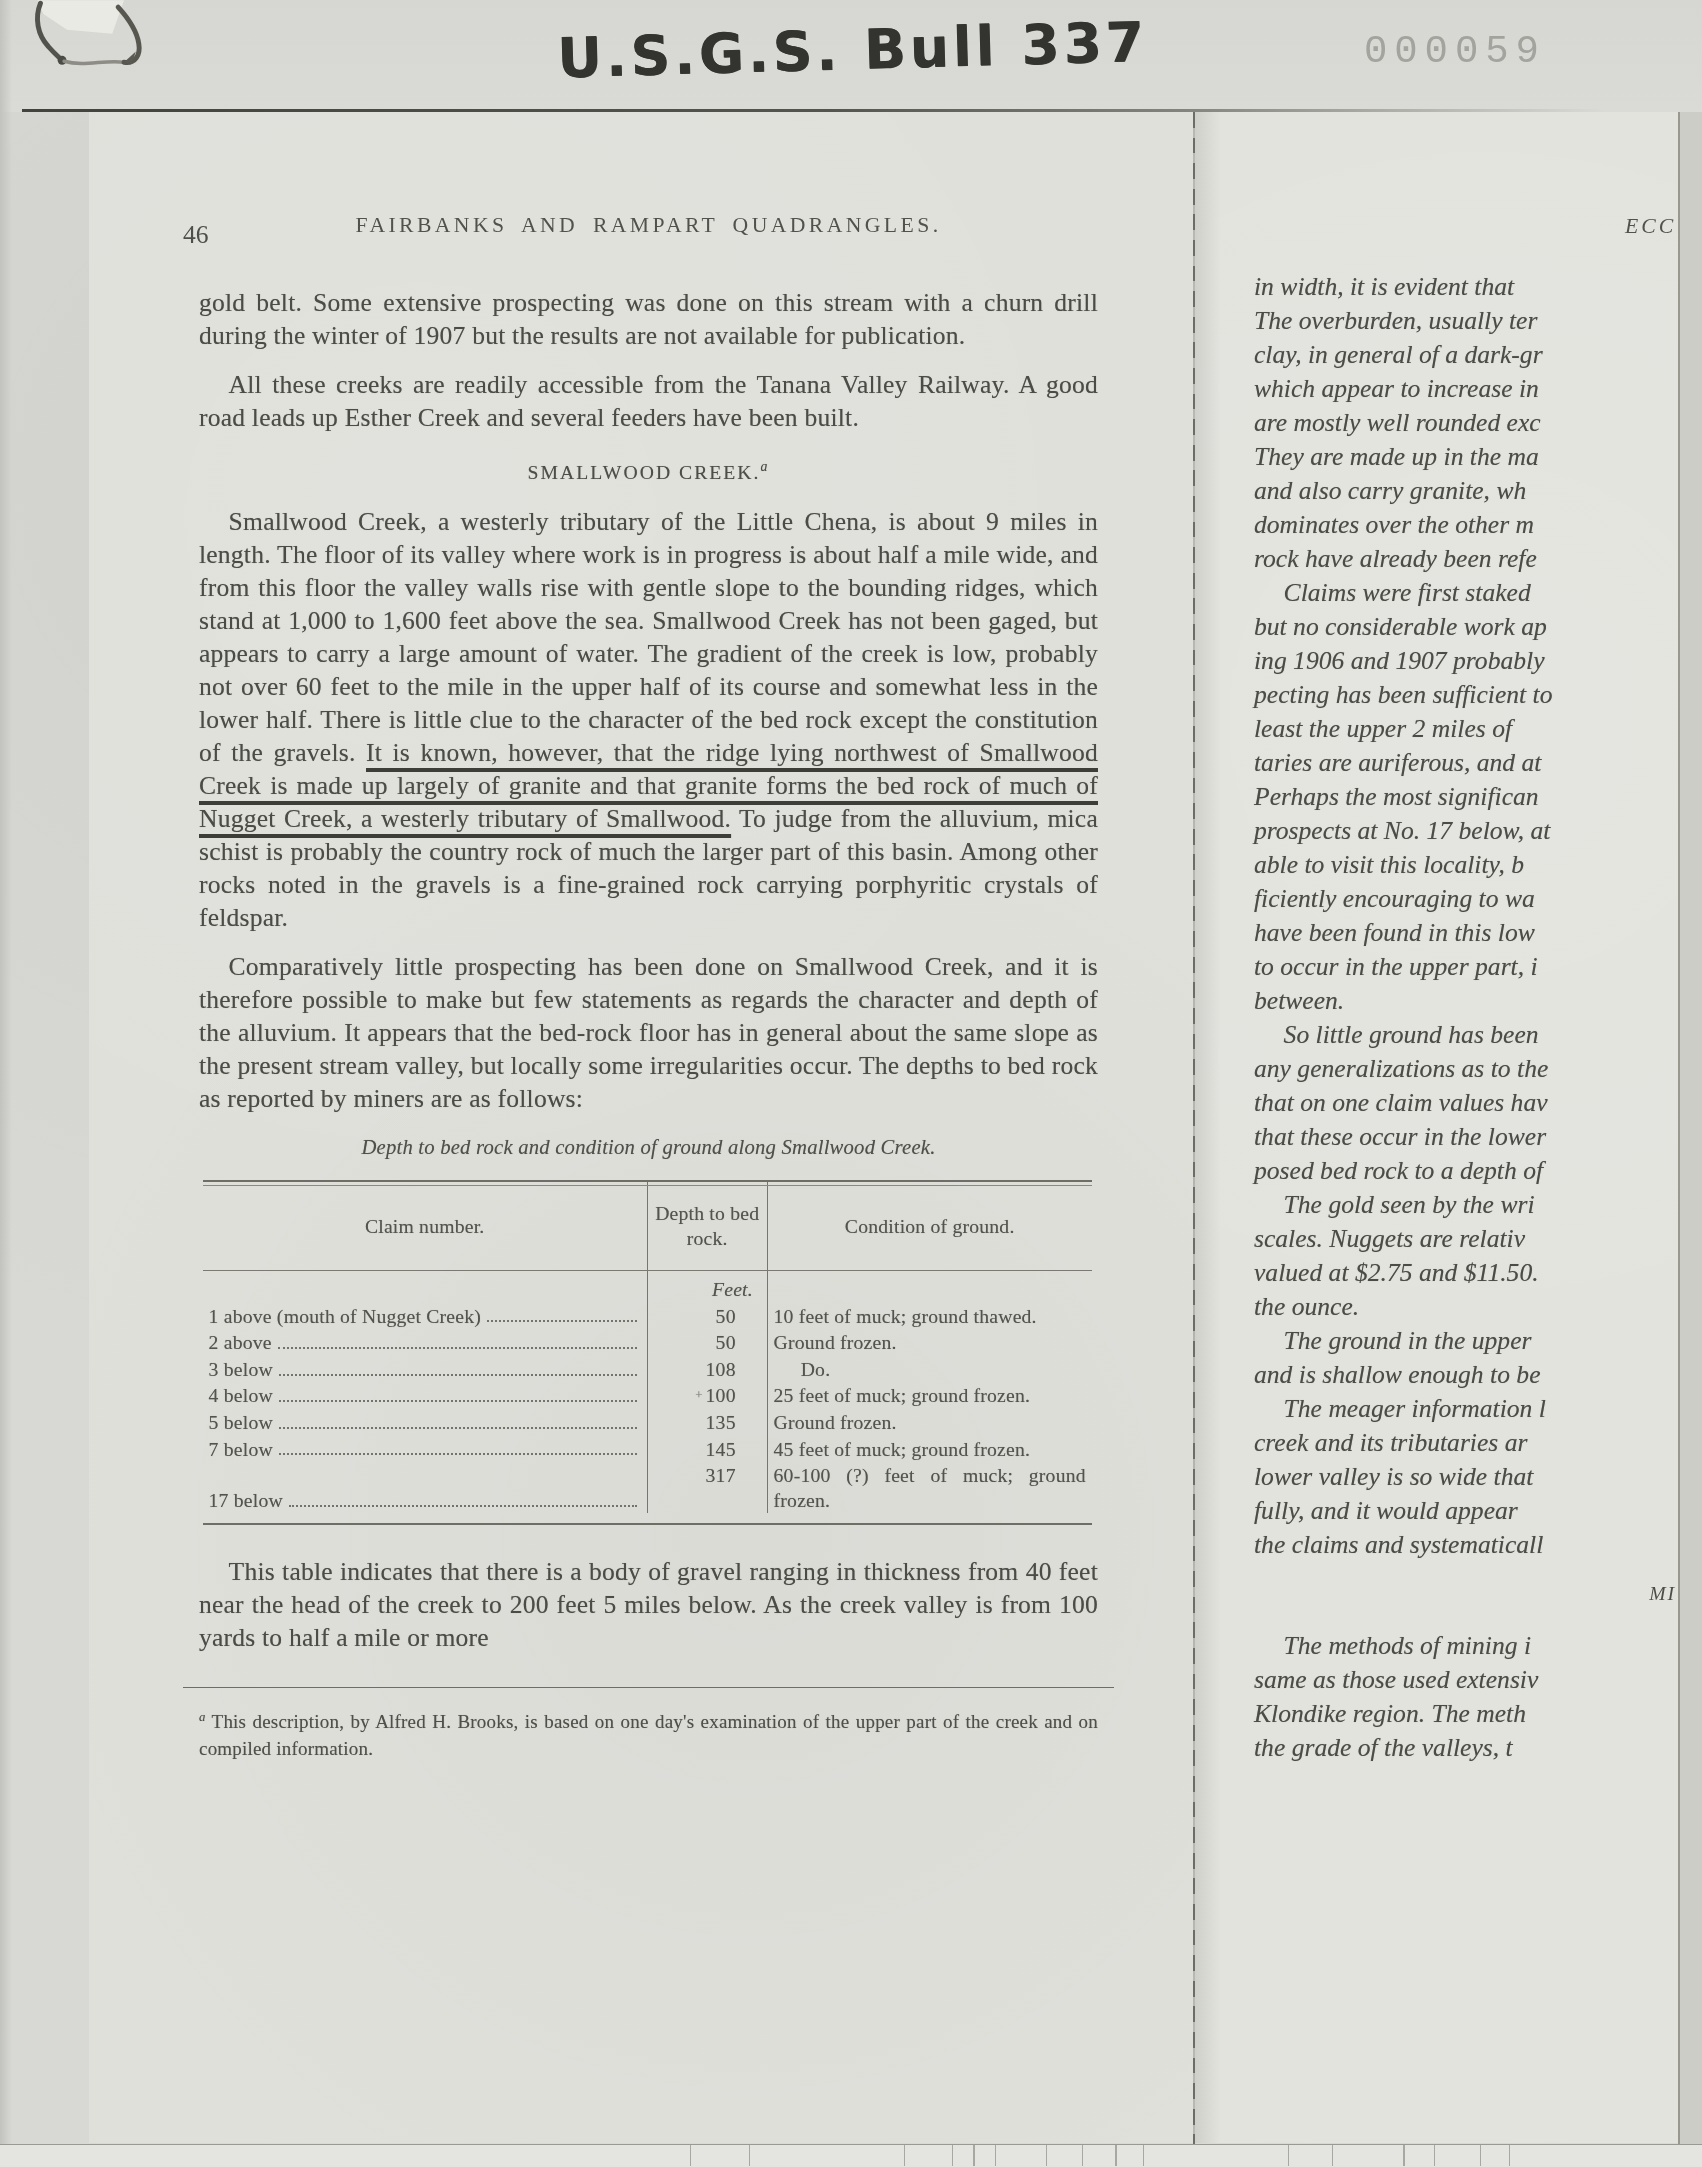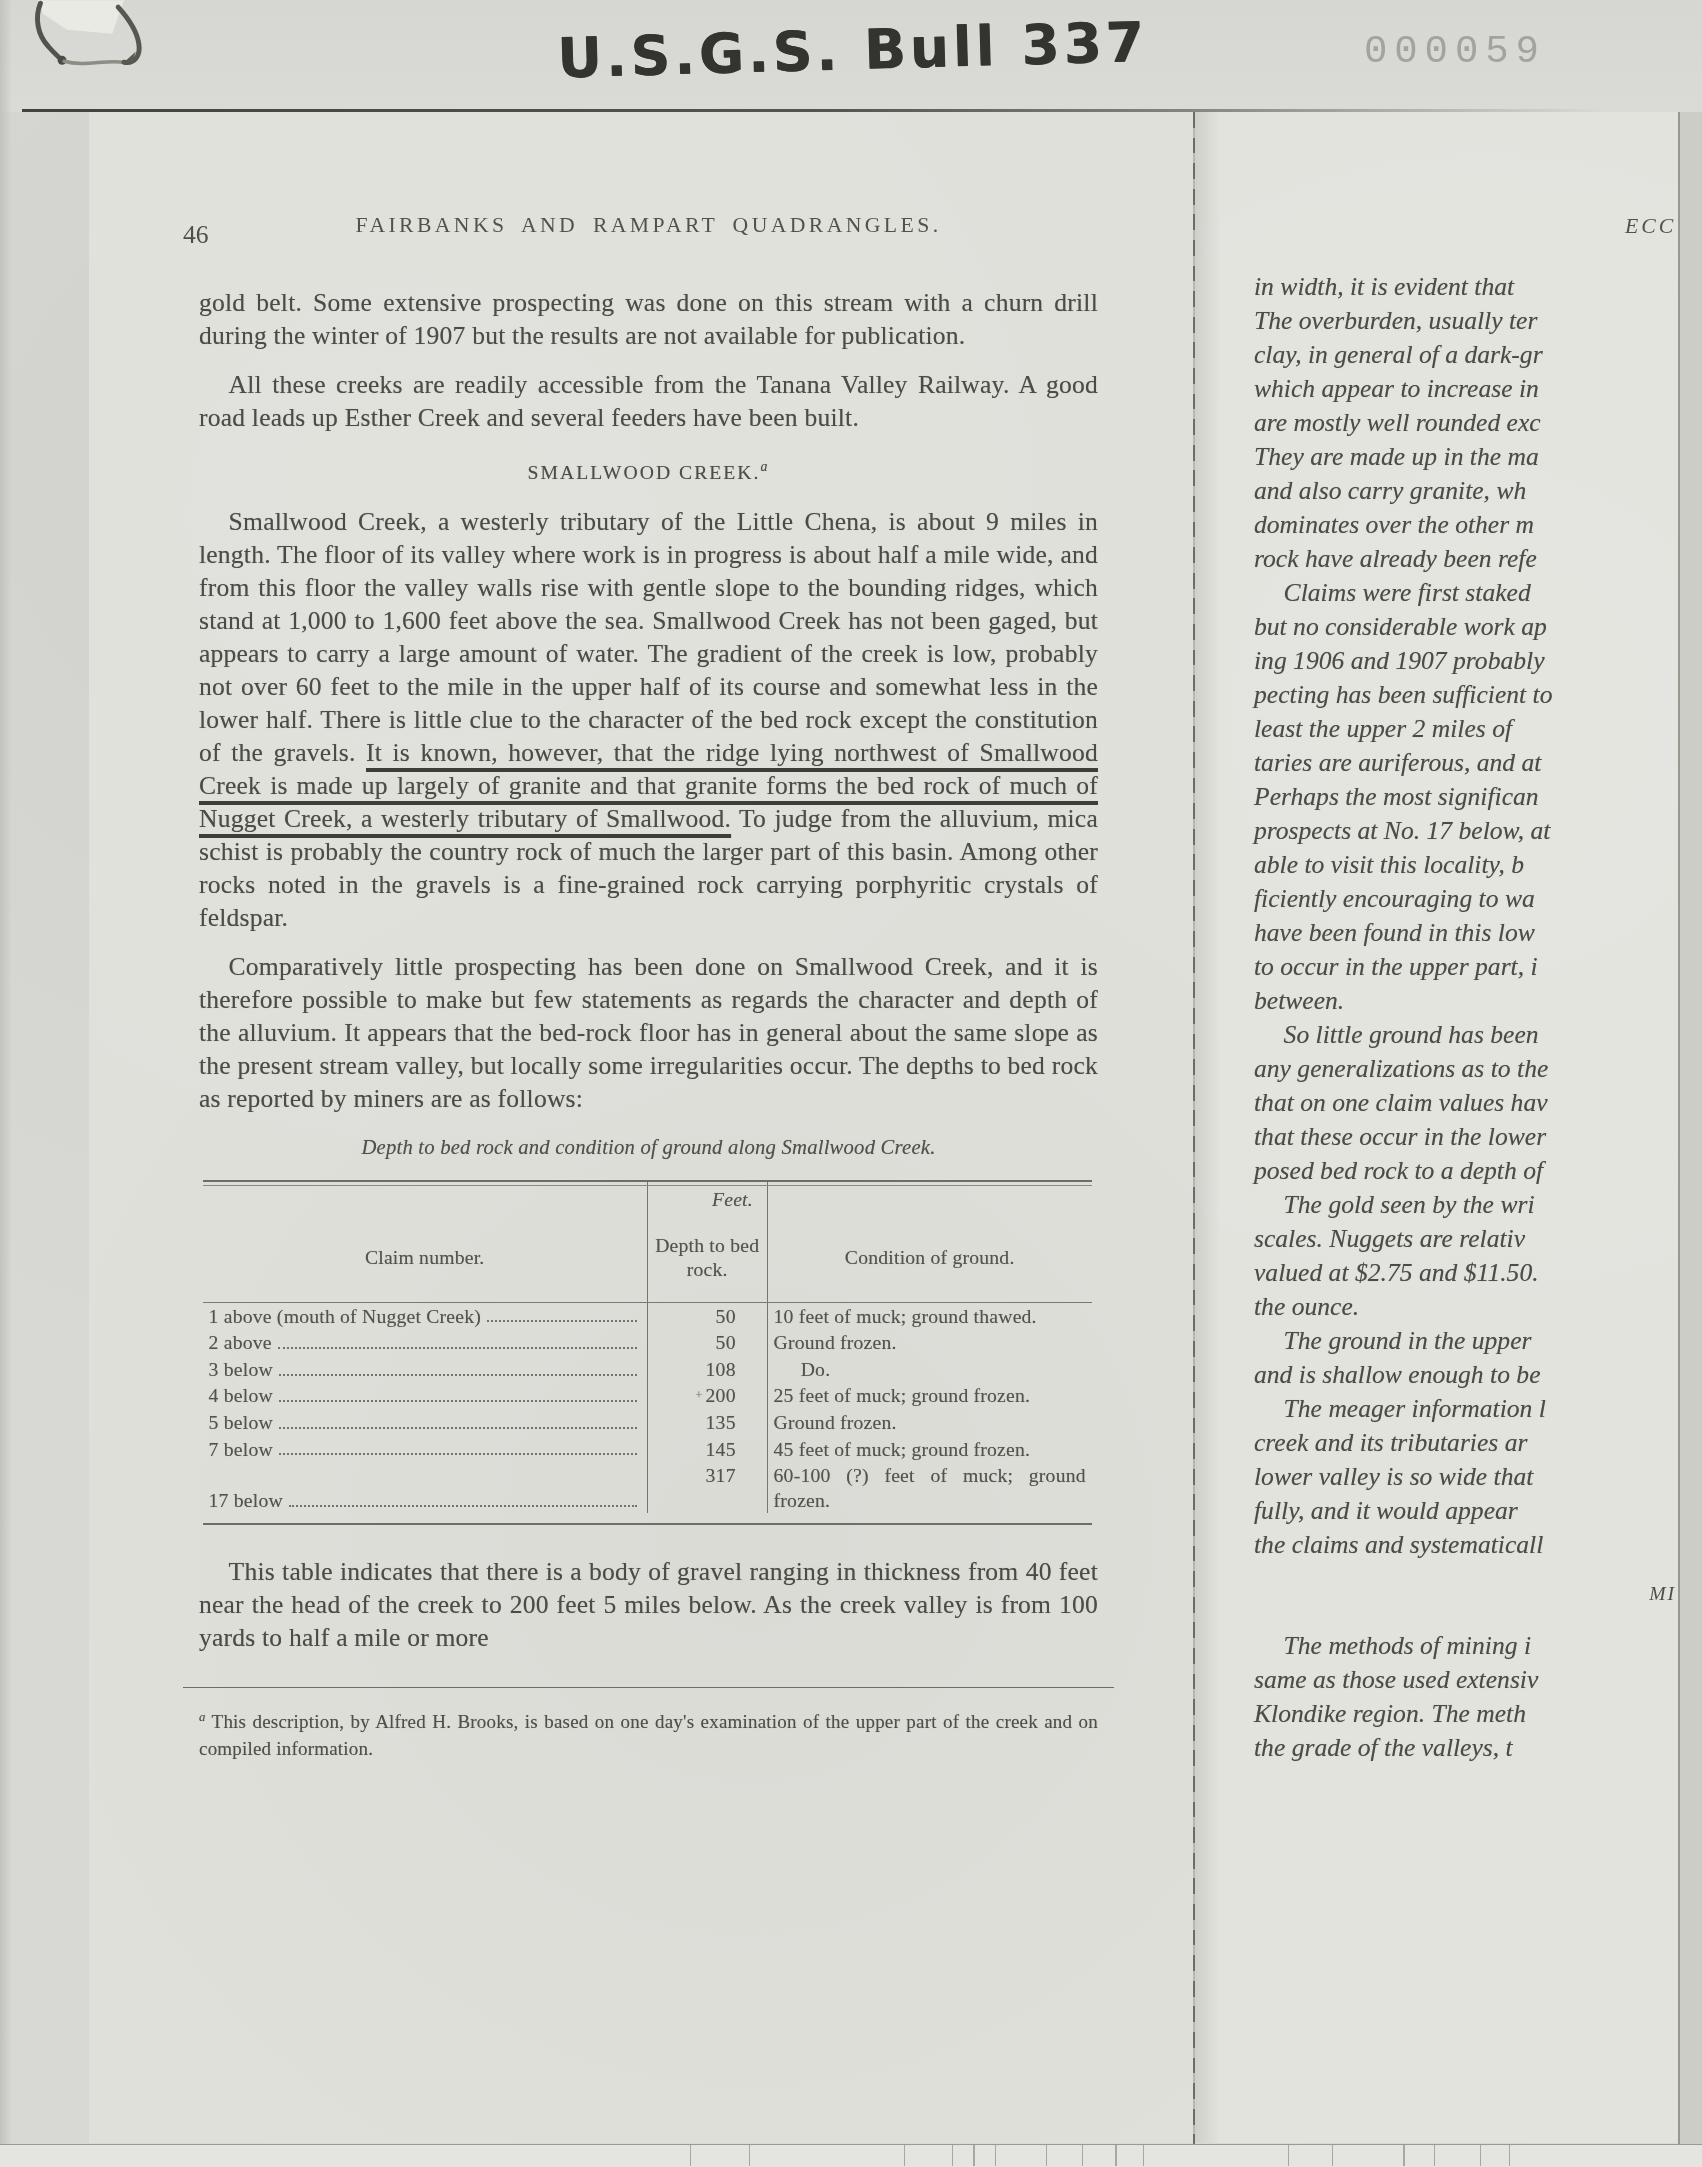--- a/index.html
+++ b/index.html
@@ -126,31 +126,31 @@
 
       <p class="sec-head"><span>SMALLWOOD CREEK.</span><sup>a</sup></p>
 
       <p class="indent"><span>Smallwood Creek, a westerly tributary of the Little Chena, is about 9 miles in length.  The floor of its valley where work is in progress is about half a mile wide, and from this floor the valley walls rise with gentle slope to the bounding ridges, which stand at 1,000 to 1,600 feet above the sea.  Smallwood Creek has not been gaged, but appears to carry a large amount of water.  The gradient of the creek is low, probably not over 60 feet to the mile in the upper half of its course and somewhat less in the lower half.  There is little clue to the character of the bed rock except the constitution of the gravels.  </span><span class="underlined">It is known, however, that the ridge lying northwest of Smallwood Creek is made up largely of granite and that granite forms the bed rock of much of Nugget Creek, a westerly tributary of Smallwood.</span><span>  To judge from the alluvium, mica schist is probably the country rock of much the larger part of this basin.  Among other rocks noted in the gravels is a fine-grained rock carrying porphyritic crystals of feldspar.</span></p>
 
       <p class="indent">Comparatively little prospecting has been done on Smallwood Creek, and it is therefore possible to make but few statements as regards the character and depth of the alluvium.  It appears that the bed-rock floor has in general about the same slope as the present stream valley, but locally some irregularities occur.  The depths to bed rock as reported by miners are as follows:</p>
 
       <p class="tbl-caption">Depth to bed rock and condition of ground along Smallwood Creek.</p>
 
       <div class="tbl">
-        <div class="trow">
-          <div class="tc c1"></div>
-          <div class="tc c2 unit">Feet.</div>
-          <div class="tc"></div>
-        </div>
         <div class="trow thead head-sep">
           <div class="tc c1">Claim number.</div>
           <div class="tc c2" style="text-align:center;padding-right:5.9px;">Depth to bed rock.</div>
           <div class="tc">Condition of ground.</div>
         </div>
         <div class="trow">
+          <div class="tc c1"></div>
+          <div class="tc c2 unit">Feet.</div>
+          <div class="tc"></div>
+        </div>
+        <div class="trow">
           <div class="tc c1 claim-wrap">
               <span>1 above (mouth of Nugget Creek)</span>
               <span class="leader"></span>
             </div>
           <div class="tc c2">50</div>
           <div class="tc">10 feet of muck; ground thawed.</div>
         </div>
         <div class="trow">
           <div class="tc c1 claim-wrap">
               <span>2 above</span>
@@ -165,21 +165,21 @@
               <span class="leader"></span>
             </div>
           <div class="tc c2">108</div>
           <div class="tc do-indent">Do.</div>
         </div>
         <div class="trow">
           <div class="tc c1 claim-wrap">
               <span>4 below</span>
               <span class="leader"></span>
             </div>
-          <div class="tc c2"><span class="mark">+</span><span>200</span></div>
+          <div class="tc c2"><span class="mark">+</span><span>100</span></div>
           <div class="tc">25 feet of muck; ground frozen.</div>
         </div>
         <div class="trow">
           <div class="tc c1 claim-wrap">
               <span>5 below</span>
               <span class="leader"></span>
             </div>
           <div class="tc c2">135</div>
           <div class="tc">Ground frozen.</div>
         </div>

